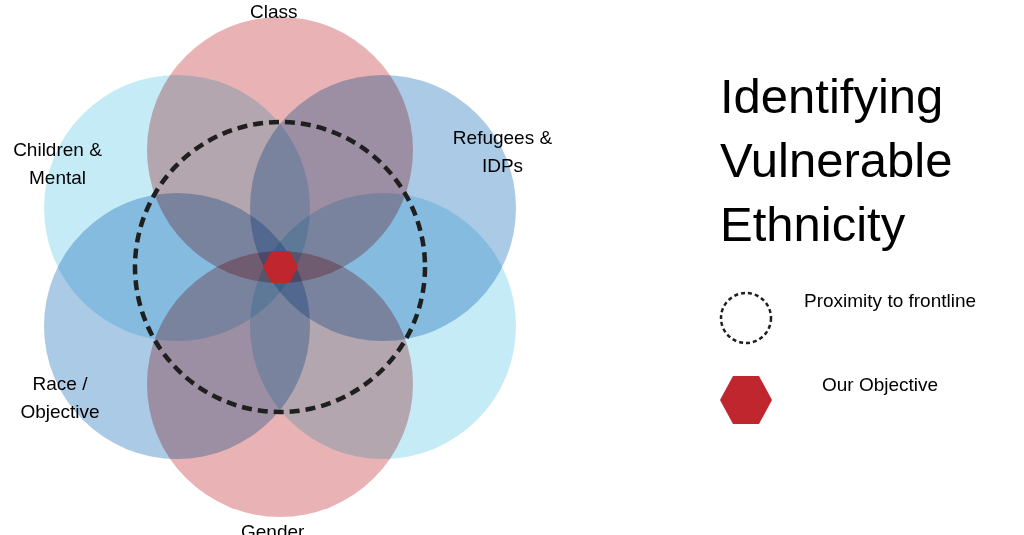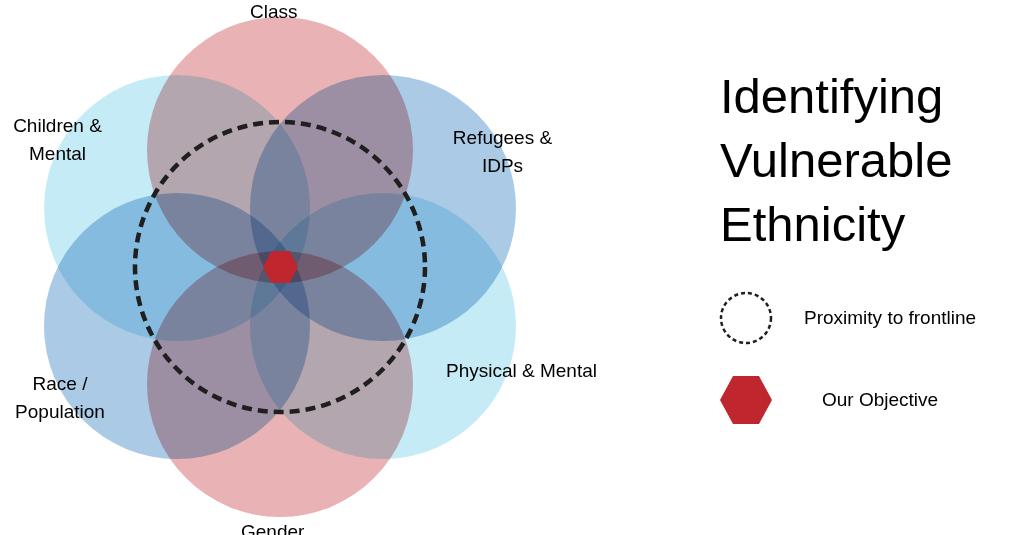--- a/index.html
+++ b/index.html
@@ -1,54 +1,53 @@
 <!DOCTYPE html>
 <html><head>
 <meta charset="utf-8">
 <style>
   html, body { margin:0; padding:0; background:#ffffff; }
   body { width:1024px; height:535px; position:relative; overflow:hidden; font-family:"Liberation Sans", sans-serif; }
   #diagram { position:absolute; left:0; top:0; width:620px; height:535px; }
   .lbl { position:absolute; font-size:19px; color:#000; text-align:center; line-height:28px; white-space:nowrap; }
   .title { position:absolute; left:720px; top:64px; font-size:49px; font-weight:normal; line-height:64px; color:#000; }
-  .legend-row { position:absolute; left:718px; display:flex; align-items:center; }
+  .legend-row { position:absolute; left:718px; display:flex; }
   .legend-row .txt { font-size:19px; color:#000; margin-left:30px; }
 </style>
 </head>
 <body>
 
 <svg id="diagram" viewBox="0 0 620 535">
   <g id="circles">
       <circle cx="177" cy="208" r="133" fill="#c2ebf5" fill-opacity="0.95" style="mix-blend-mode: multiply;"></circle>
       <circle cx="383" cy="326" r="133" fill="#c2ebf5" fill-opacity="0.95" style="mix-blend-mode: multiply;"></circle>
       <circle cx="177" cy="326" r="133" fill="#9cc1e2" fill-opacity="0.85" style="mix-blend-mode: multiply;"></circle>
       <circle cx="383" cy="208" r="133" fill="#9cc1e2" fill-opacity="0.85" style="mix-blend-mode: multiply;"></circle>
       <circle cx="280" cy="150" r="133" fill="#e29a9c" fill-opacity="0.75" style="mix-blend-mode: multiply;"></circle>
       <circle cx="280" cy="384" r="133" fill="#e29a9c" fill-opacity="0.75" style="mix-blend-mode: multiply;"></circle>
     </g>
   <circle cx="280" cy="267" r="145" fill="none" stroke="#1f1f1f" stroke-width="4.5" stroke-dasharray="10 6"></circle>
   <polygon id="center-hex" points="263,267 271.5,251 289.5,251 298,267 289.5,283 271.5,283" fill="#c0262d"></polygon>
 </svg>
 
 <div class="lbl" style="left:250px;top:-2px;">Class</div>
 <div class="lbl" style="left:241px;top:518px;">Gender</div>
-<div class="lbl" style="left:0px;top:112px;width:115px;">
+<div class="lbl" style="left:0px;top:136px;width:115px;">
   <div>Children &amp;</div>
   <div>Mental</div>
 </div>
 <div class="lbl" style="left:440px;top:124px;width:125px;">
   <div>Refugees &amp;</div>
   <div>IDPs</div>
 </div>
 <div class="lbl" style="left:5px;top:370px;width:110px;">
   <div>Race /</div>
-  <div>Population</div>
+  <div>Objective</div>
 </div>
 <div class="lbl" style="left:424px;top:357px;width:195px;">
-  <div>Physical &amp; Mental</div>
 </div>
 
 <div class="title">
   <div>Identifying</div>
   <div>Vulnerable</div>
   <div>Ethnicity</div>
 </div>
 
 <div class="legend-row" style="top:290px;">
   <svg width="56" height="56" viewBox="0 0 56 56">

